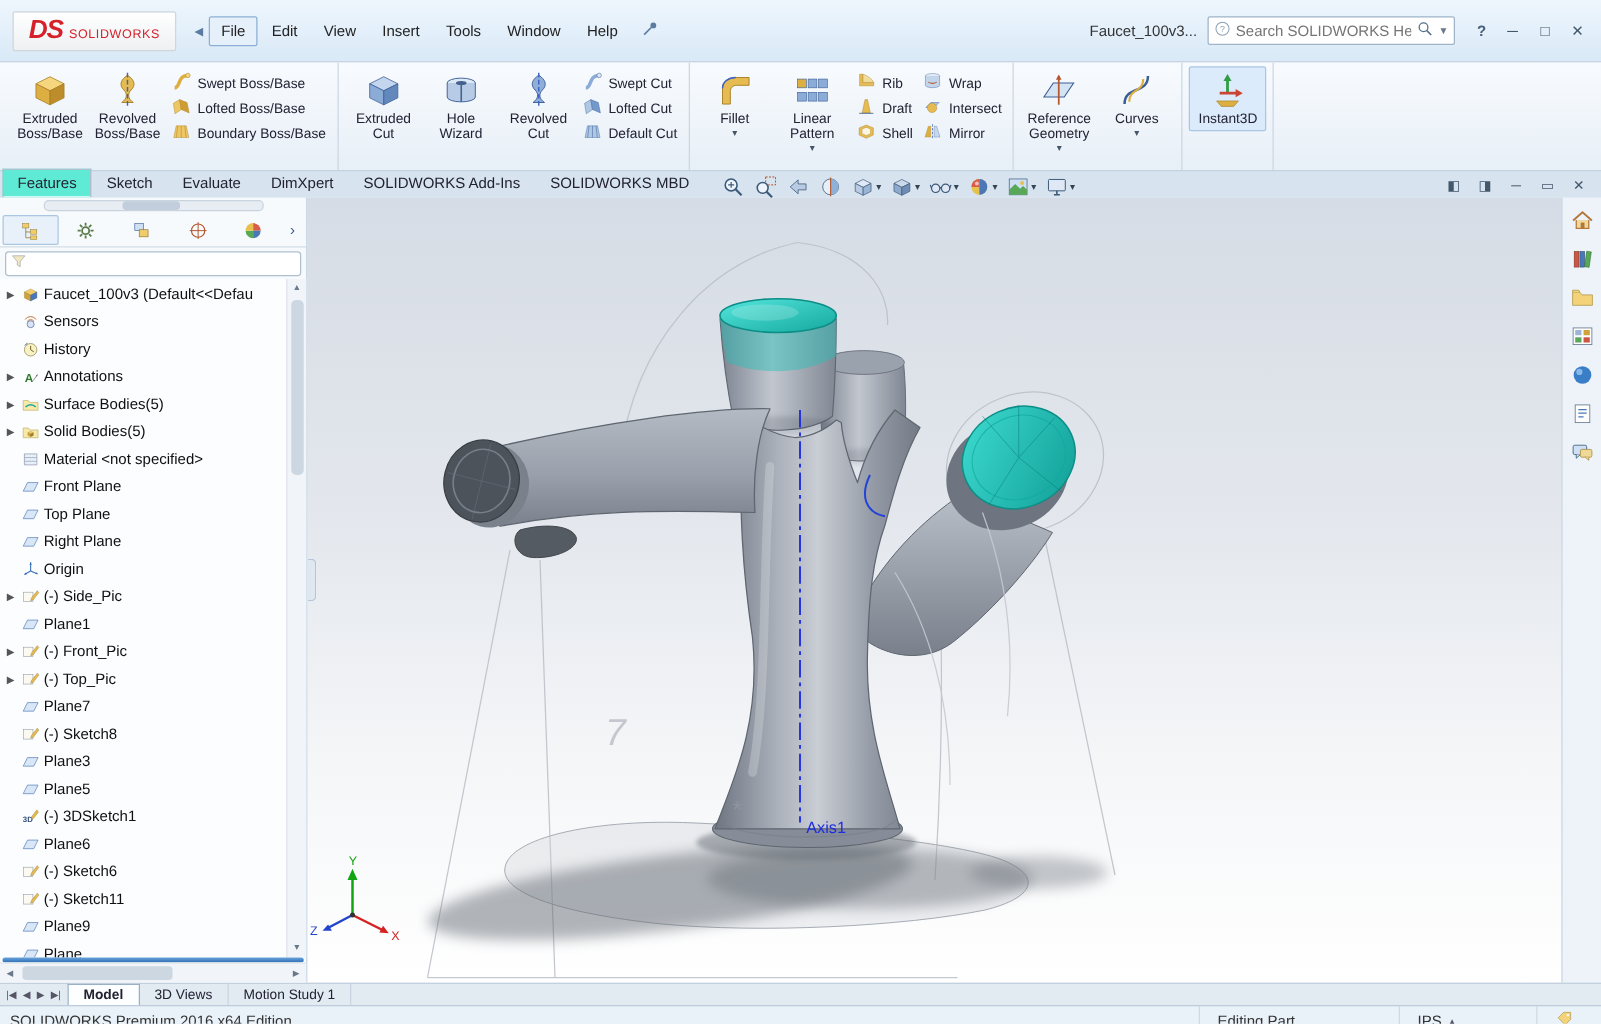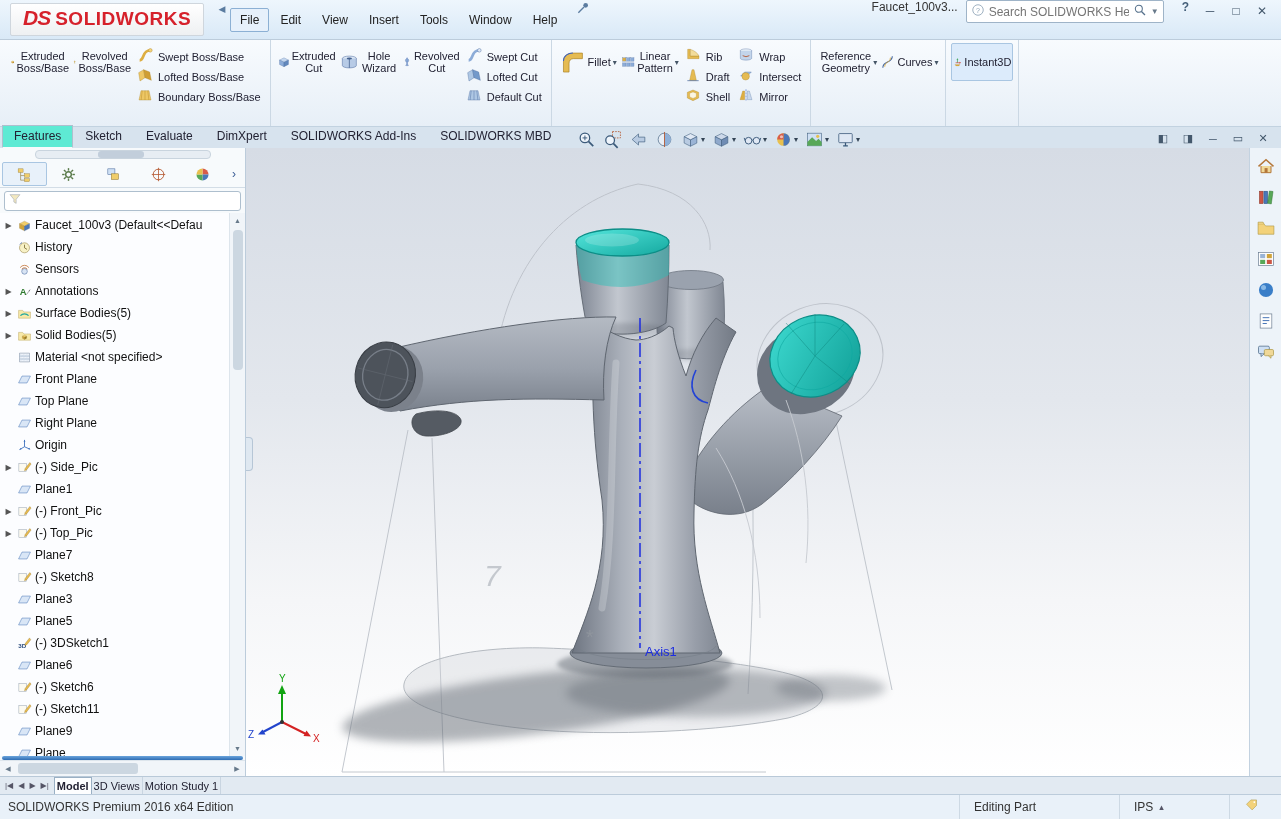--- a/index.html
+++ b/index.html
@@ -1,40 +1,40 @@
 <!DOCTYPE html>
 <html><head>
 <meta charset="utf-8">
 <style>
   *{box-sizing:border-box;margin:0;padding:0}
   html,body{width:1281px;height:819px;overflow:hidden}
   body{font-family:"Liberation Sans",sans-serif;font-size:12px;color:#222;background:#e9f1f9}
   svg text{font-family:"Liberation Sans",sans-serif}
 
   
-  .titlebar{height:40px;display:flex;background:linear-gradient(#eef6fd,#d9e9f7);border-bottom:1px solid #bcccdb;padding-right:6px}
+  .titlebar{height:50px;display:flex;align-items:center;background:linear-gradient(#eef6fd,#d9e9f7);border-bottom:1px solid #bcccdb;padding-right:6px}
   .logo{display:flex;align-items:baseline;gap:5px;background:linear-gradient(#ffffff,#eef0f2);border:1px solid #cfd6dd;margin:3px 10px;padding:2px 12px 4px;border-radius:2px}
   .logo .ds{color:#d6212b;font-weight:bold;font-style:italic;font-size:21px;letter-spacing:-1px}
-  .logo .brand{color:#d6212b;font-weight:bold;font-size:19px;letter-spacing:.5px}
+  .logo .brand{color:#d6212b;font-weight:normal;font-size:10px;letter-spacing:.5px}
   .mini-btn{width:16px;height:18px;display:flex;align-items:center;justify-content:center;font-size:9px;color:#5b7ca0}
   .menubar{display:flex;align-items:center;gap:1px}
   .menu-item{padding:4px 9px;border:1px solid transparent;border-radius:2px;color:#222}
   .menu-item.active{border-color:#8cb0d4;background:#e6f0fb}
   .menu-pin{margin-left:8px;display:flex}
   .doc-title{margin-left:auto;color:#333;padding-right:8px;white-space:nowrap}
   .search-box{display:flex;align-items:center;width:198px;height:23px;background:#fff;border:1px solid #9fb4c8;border-radius:2px;margin-right:10px;padding:0 4px;gap:4px}
   .search-box input{flex:1;min-width:0;border:none;outline:none;font-size:12px;color:#666;font-family:inherit;background:transparent}
   .search-dd{font-size:8px;color:#67798a}
   .tb-help{padding:0 8px;color:#45607a;font-weight:bold}
   .tb-btn{width:26px;height:22px;display:flex;align-items:center;justify-content:center;color:#44586c;font-size:12px}
 
   
   .ribbon{height:86px;display:flex;background:linear-gradient(#f8fbfe,#e7eff7);padding-left:4px;overflow:hidden}
   .rgroup{display:flex;padding:3px 5px;border-right:1px solid #cbd8e4;align-items:flex-start}
-  .rlarge{width:62px;display:flex;flex-direction:row;align-items:center;text-align:center;gap:2px;padding:3px 1px;font-size:11px;line-height:12px;color:#223;border:1px solid transparent;border-radius:2px}
+  .rlarge{width:62px;display:flex;flex-direction:column;align-items:center;text-align:center;gap:2px;padding:3px 1px;font-size:11px;line-height:12px;color:#223;border:1px solid transparent;border-radius:2px}
   .rlarge.active{background:#dcebfb;border-color:#a9c6e2}
   .rlarge .rlabel{display:block;max-width:60px}
   .rlarge .dd{font-size:8px;color:#456;line-height:7px}
   .rstack{display:flex;flex-direction:column;justify-content:flex-start;gap:4px;padding:4px 4px}
   .rsmall{display:flex;align-items:flex-end;gap:5px;font-size:11px;color:#223;white-space:nowrap}
 
   
   .tabband{height:22px;display:flex;align-items:flex-end;background:#d7e3ee;border-top:1px solid #c2d2e0;position:relative;padding-left:2px;z-index:5}
   .cmtab{padding:3px 11px 4px;font-size:12px;color:#223;border:1px solid transparent;white-space:nowrap}
   .cmtab.active{background:#5eead4;border-color:#aebfce;border-bottom-color:#f7fafc}
@@ -80,21 +80,21 @@
   .split-grip{position:absolute;left:0;top:289px;width:7px;height:34px;background:#dfe8f1;border:1px solid #b6c6d6;border-left:none;border-radius:0 4px 4px 0}
 
   
   .taskpane{width:32px;background:#edf3f9;border-left:1px solid #c3d2e0;display:flex;flex-direction:column;align-items:center;padding-top:6px;gap:7px}
   .tpbtn{width:26px;height:24px;display:flex;align-items:center;justify-content:center;border-radius:2px}
 
   
   .doctabs{height:18px;background:#e2eaf2;border-top:1px solid #b9c9d8;display:flex;align-items:stretch;font-size:11px}
   .dnav{display:flex;align-items:center;padding:0 3px;gap:1px;color:#556}
   .dnav span{font-size:8px;padding:0 2px}
-  .dtab{display:flex;align-items:center;padding:0 2px;border-right:1px solid #c9d5e1;color:#223}
+  .dtab{display:flex;align-items:center;padding:0 12px;border-right:1px solid #c9d5e1;color:#223}
   .dtab.active{background:#fdfeff;font-weight:bold;border:1px solid #9ab0c4;border-bottom:none}
 
   
   .statusbar{height:25px;background:#e9f1f9;border-top:1px solid #bcccdb;display:flex;align-items:center;padding:0 8px;color:#333}
   .sb-right{margin-left:auto;display:flex;align-items:flex-end;height:100%}
   .sb-seg{padding:0 14px;border-left:1px solid #cdd9e4;height:100%;display:flex;align-items:center;gap:6px}
   .sb-dd{font-size:9px;color:#556}
 </style>
 </head>
 <body>
@@ -504,37 +504,37 @@
                 <polygon points="4,9 12,13 12,20.5 4,16.5" fill="#cfa33a" stroke="#8a6f28" stroke-width="0.4"></polygon>
                 <polygon points="20,9 12,13 12,20.5 20,16.5" fill="#4a77b8" stroke="#2c4d7e" stroke-width="0.4"></polygon>
               </svg>
             </span>
             <span>Faucet_100v3  (Default&lt;&lt;Defau</span>
           </div>
           <div class="trow">
             <span class="arr"></span>
             <span class="ticon">
               <svg width="15" height="15" viewBox="0 0 24 24">
+                <circle cx="12" cy="15" r="4.5" fill="#d8e4f4" stroke="#3c5e96" stroke-width="0.8"></circle>
+                <path d="M5 9 A8.5 8.5 0 0 1 19 9" stroke="#c06a2a" stroke-width="1.2" fill="none"></path>
+                <path d="M7.6 11.4 A5.5 5.5 0 0 1 16.4 11.4" stroke="#c06a2a" stroke-width="1.2" fill="none"></path>
+              </svg>
+            </span>
+            <span>Sensors</span>
+          </div>
+          <div class="trow">
+            <span class="arr"></span>
+            <span class="ticon">
+              <svg width="15" height="15" viewBox="0 0 24 24">
                 <circle cx="12" cy="12.5" r="8" fill="#f7f1c6" stroke="#8a7431" stroke-width="0.8"></circle>
                 <path d="M12 7.5 L12 12.5 L16 15" stroke="#6a5a20" stroke-width="1.2" fill="none"></path>
                 <path d="M4.5 7 A8.5 8.5 0 0 1 8 4.2" stroke="#3c5e96" stroke-width="1.2" fill="none"></path>
               </svg>
             </span>
             <span>History</span>
-          </div>
-          <div class="trow">
-            <span class="arr"></span>
-            <span class="ticon">
-              <svg width="15" height="15" viewBox="0 0 24 24">
-                <circle cx="12" cy="15" r="4.5" fill="#d8e4f4" stroke="#3c5e96" stroke-width="0.8"></circle>
-                <path d="M5 9 A8.5 8.5 0 0 1 19 9" stroke="#c06a2a" stroke-width="1.2" fill="none"></path>
-                <path d="M7.6 11.4 A5.5 5.5 0 0 1 16.4 11.4" stroke="#c06a2a" stroke-width="1.2" fill="none"></path>
-              </svg>
-            </span>
-            <span>Sensors</span>
           </div>
           <div class="trow">
             <span class="arr">▶</span>
             <span class="ticon">
               <svg width="15" height="15" viewBox="0 0 24 24">
                 <text x="4.5" y="18" font-size="15" font-weight="bold" fill="#2f7a2f">A</text>
                 <path d="M15 17 L21 9" stroke="#777" stroke-width="1"></path>
                 <path d="M21 9 L18.6 10 L20 12 Z" fill="#777"></path>
               </svg>
             </span>

